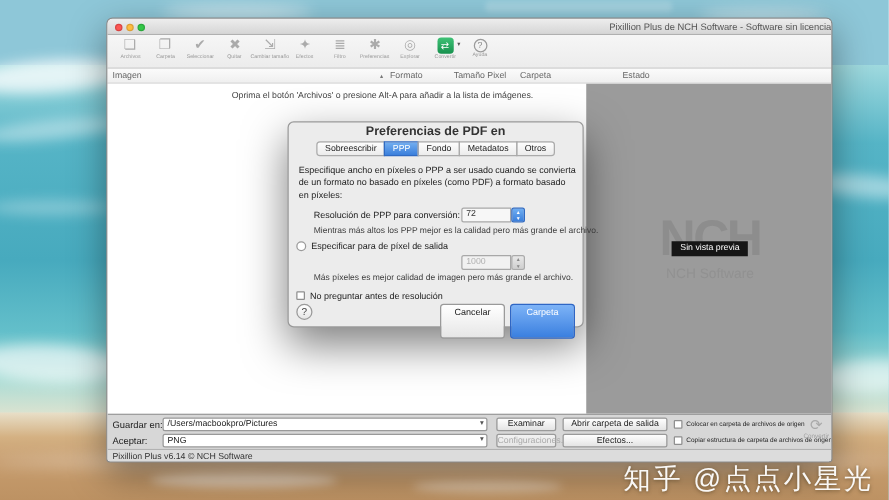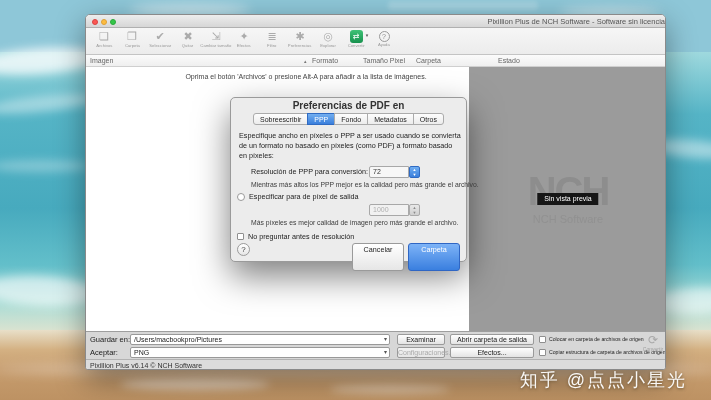--- a/index.html
+++ b/index.html
@@ -124,21 +124,21 @@
   .stepper.dis { background:linear-gradient(180deg,#e8e8e8,#cfcfcf); border-color:#aaa; color:#888; }
   .note { position:absolute; left:20px; font-size:6.8px; color:#3c3c3c; white-space:nowrap; }
   .helpbtn { position:absolute; left:6px; top:145px; width:13px; height:13px; border-radius:50%;
              background:linear-gradient(180deg,#fff,#e6e6e6); border:1px solid #9a9a9a;
              text-align:center; line-height:12px; font-size:8px; color:#444; }
   .dbtn { position:absolute; top:145px; width:52px; height:28px; border-radius:3px; text-align:center;
           line-height:12px; font-size:7.2px; }
   .cancel { right:62px; background:linear-gradient(180deg,#fff,#e6e6e6); border:1px solid #9a9a9a; color:#222; }
   .accept { right:6px; background:linear-gradient(180deg,#7db3f7,#3a7fdf); border:1px solid #2f66c4; color:#fff; }
 
-  .zhihu { position:absolute; right:24px; top:368px; font-size:18px; color:rgba(255,255,255,.95);
+  .zhihu { position:absolute; right:12px; top:368px; font-size:22px; color:rgba(255,255,255,.95);
            text-shadow:0 1px 3px rgba(90,70,40,.8); letter-spacing:2px; white-space:nowrap;text-align:right; }
 </style>
 </head>
 <body>
 
 <div class="bg-sky"></div>
 <div class="bg-ocean"></div>
 <div class="bg-sand"></div>
 <div class="cloud c1"></div>
 <div class="cloud c2"></div>

